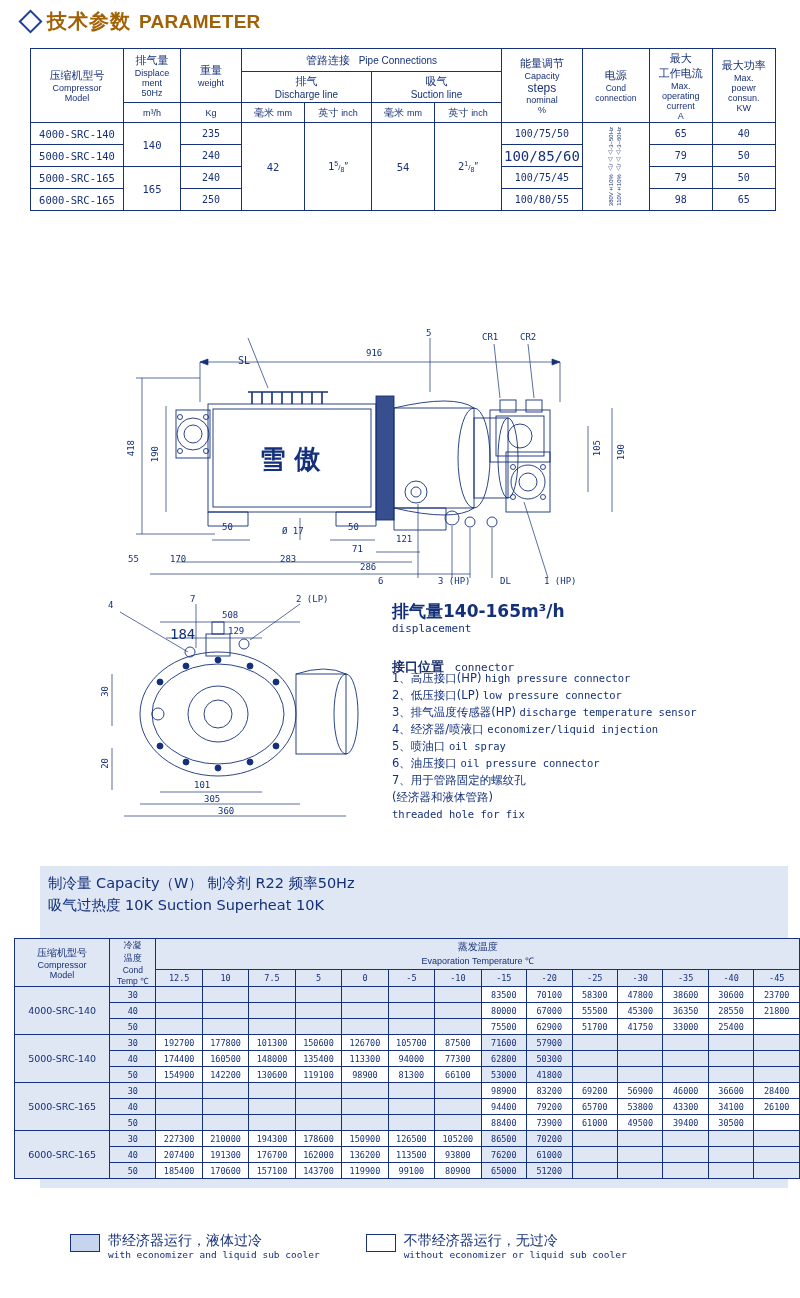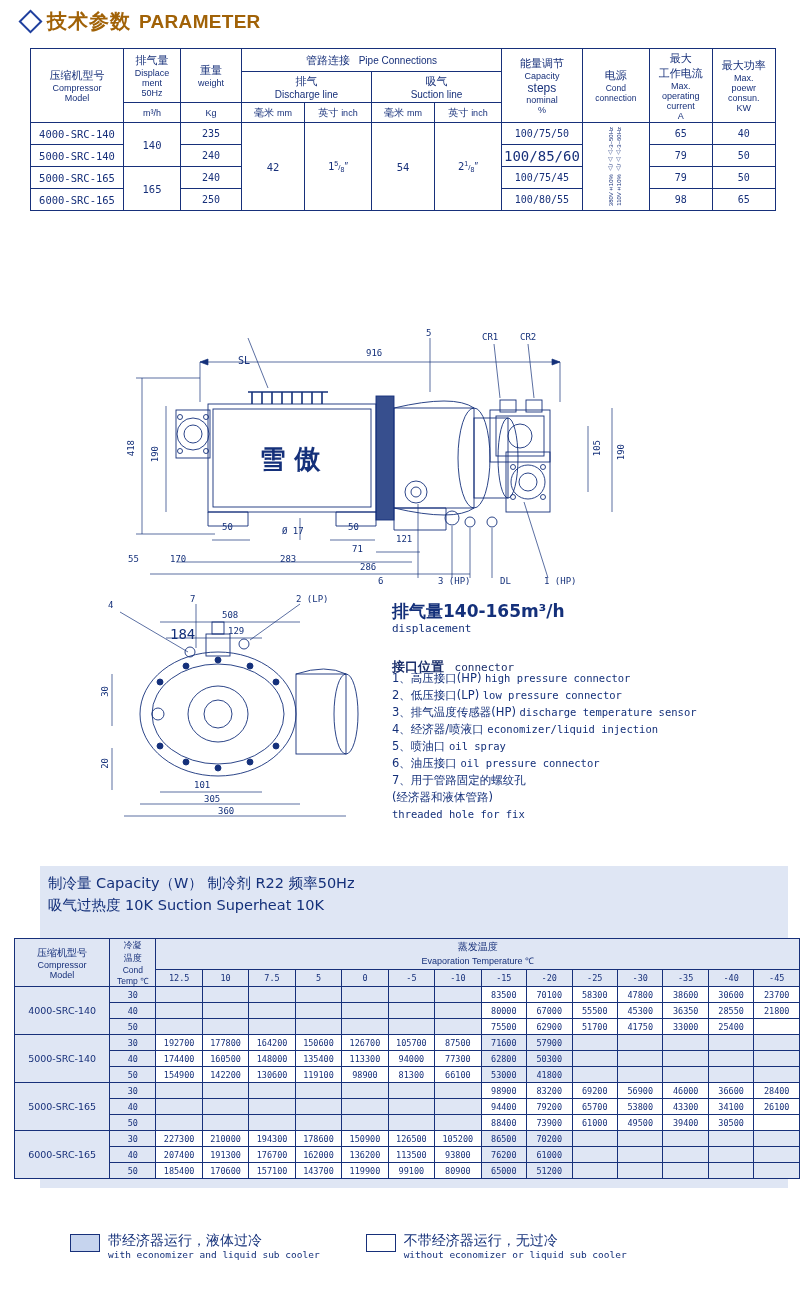--- a/index.html
+++ b/index.html
@@ -476,21 +476,21 @@
         <td class="num">33000</td>
         <td class="num">25400</td>
         <td class="num"></td>
       </tr>
 
       <tr>
         <td class="blue model" rowspan="3">5000-SRC-140</td>
         <td class="blue num">30</td>
         <td class="num">192700</td>
         <td class="num">177800</td>
-        <td class="num">164200</td>
+        <td class="num">101300</td>
         <td class="num">150600</td>
         <td class="num">126700</td>
         <td class="num">105700</td>
         <td class="num">87500</td>
         <td class="blue num">71600</td>
         <td class="blue num">57900</td>
         <td class="blue num"></td>
         <td class="blue num"></td>
         <td class="blue num"></td>
         <td class="blue num"></td>

